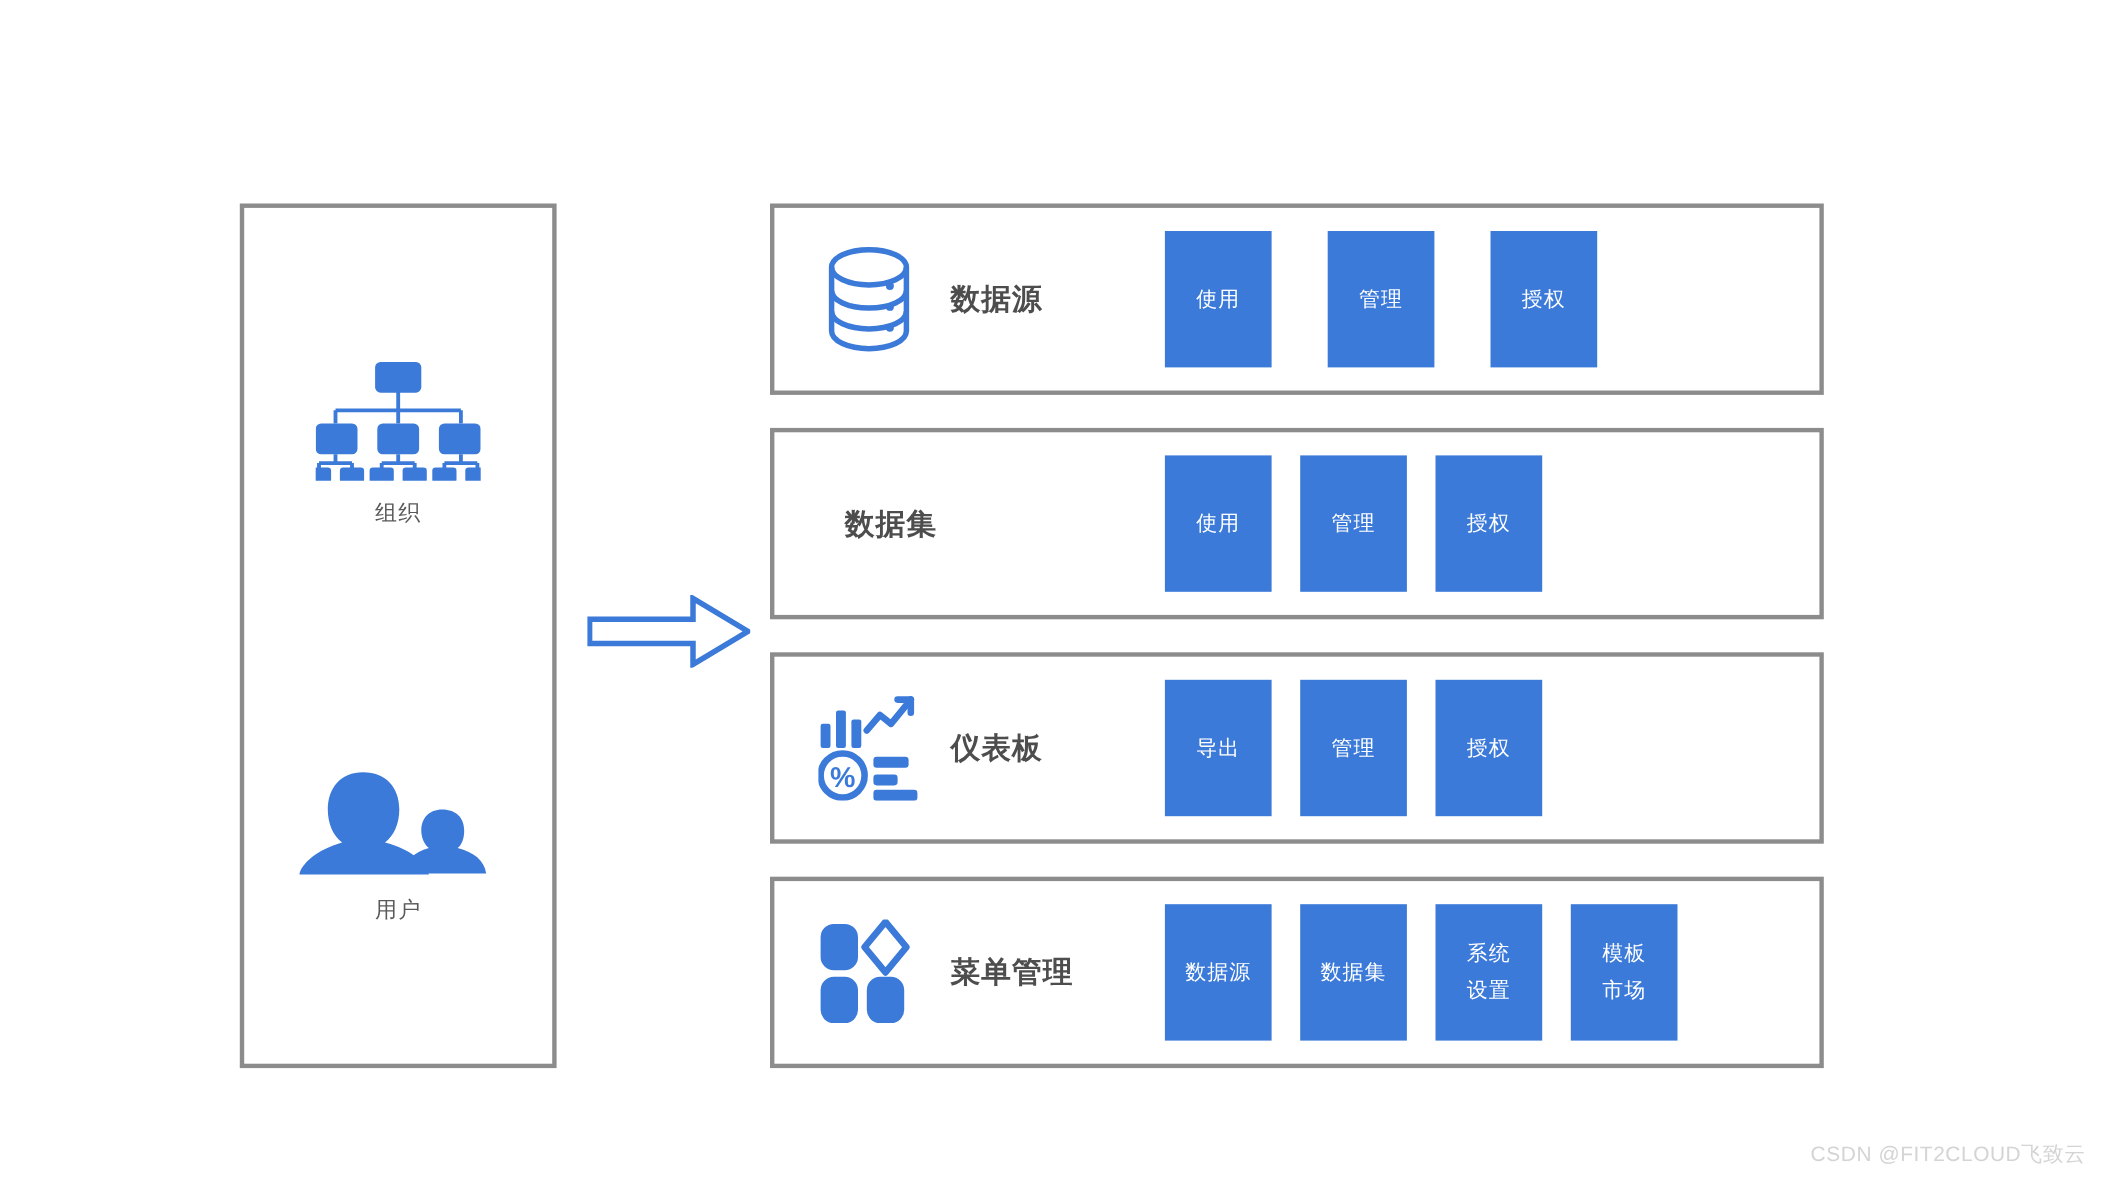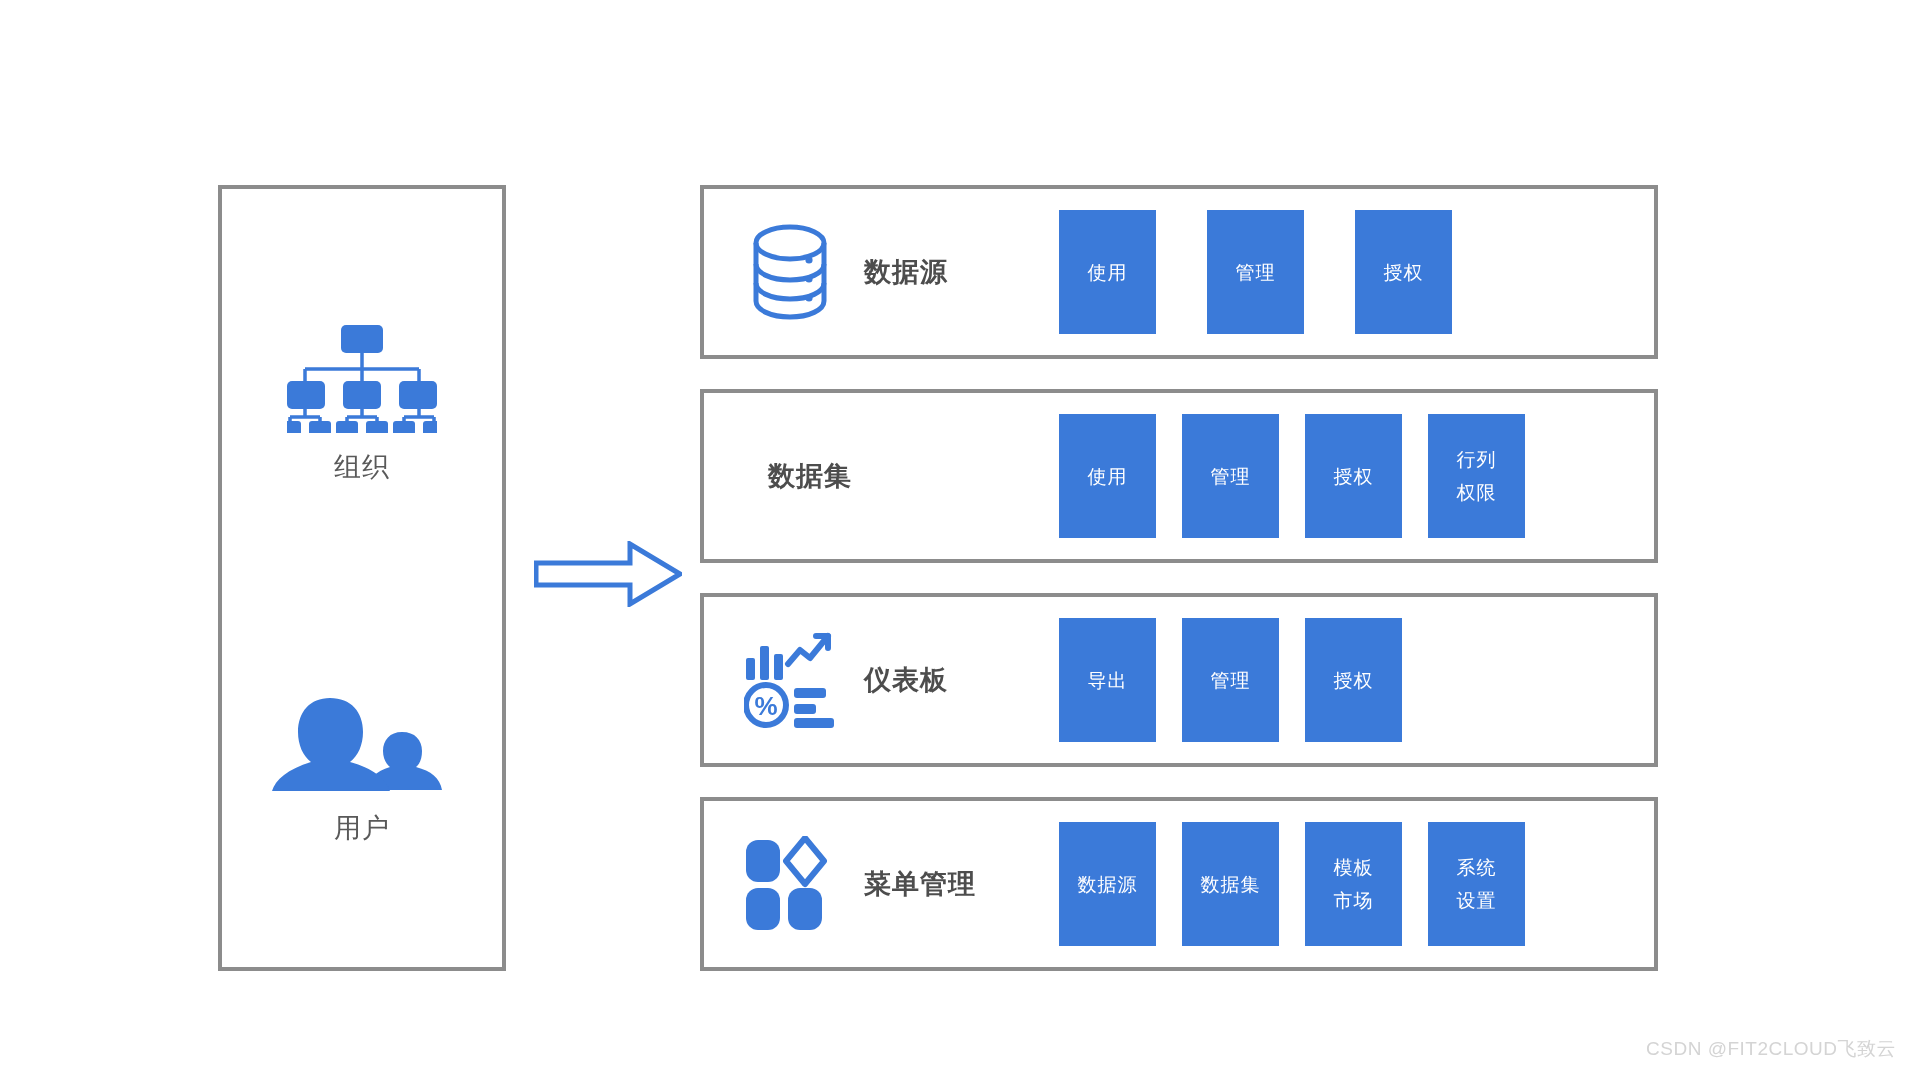--- a/index.html
+++ b/index.html
@@ -38,21 +38,21 @@
     justify-content: center;
   }
   .entity-icon {
     display: flex;
     align-items: flex-end;
     justify-content: center;
     height: 118px;
   }
   .entity-label {
     margin-top: 16px;
-    font-size: 27px;
+    font-size: 20px;
     color: #595959;
     font-weight: 400;
     letter-spacing: 1px;
   }
 
   
   #flow-arrow {
     position: absolute;
     left: 534px;
     top: 541px;
@@ -218,22 +218,20 @@
       <div class="perm-tile">授权</div>
     </div>
   </div>
 
   <div class="res-row" data-cols="4">
     <div class="res-name">数据集</div>
     <div class="perm-list">
       <div class="perm-tile">使用</div>
       <div class="perm-tile">管理</div>
       <div class="perm-tile">授权</div>
-      <div class="perm-tile">行列
-权限</div>
     </div>
   </div>
 
   <div class="res-row" data-cols="4">
     <div class="res-icon">
       <svg width="92" height="96" viewBox="0 0 92 96">
         <g fill="#3b7ad9">
           <rect x="2" y="26" width="9" height="22" rx="2"></rect>
           <rect x="16" y="14" width="9" height="34" rx="2"></rect>
           <rect x="30" y="22" width="9" height="26" rx="2"></rect>
@@ -265,22 +263,22 @@
           <rect x="2" y="52" width="34" height="42" rx="12"></rect>
           <rect x="44" y="52" width="34" height="42" rx="12"></rect>
         </g>
         <path d="M61 2 L80 25 L61 48 L42 25 Z" fill="none" stroke="#3b7ad9" stroke-width="6" stroke-linejoin="round"></path>
       </svg>
     </div>
     <div class="res-name">菜单管理</div>
     <div class="perm-list">
       <div class="perm-tile">数据源</div>
       <div class="perm-tile">数据集</div>
+      <div class="perm-tile">系统
+设置</div>
       <div class="perm-tile">模板
 市场</div>
-      <div class="perm-tile">系统
-设置</div>
     </div>
   </div>
 
 </div>
 
 <div id="watermark">CSDN @FIT2CLOUD飞致云</div>
 
 </body></html>

